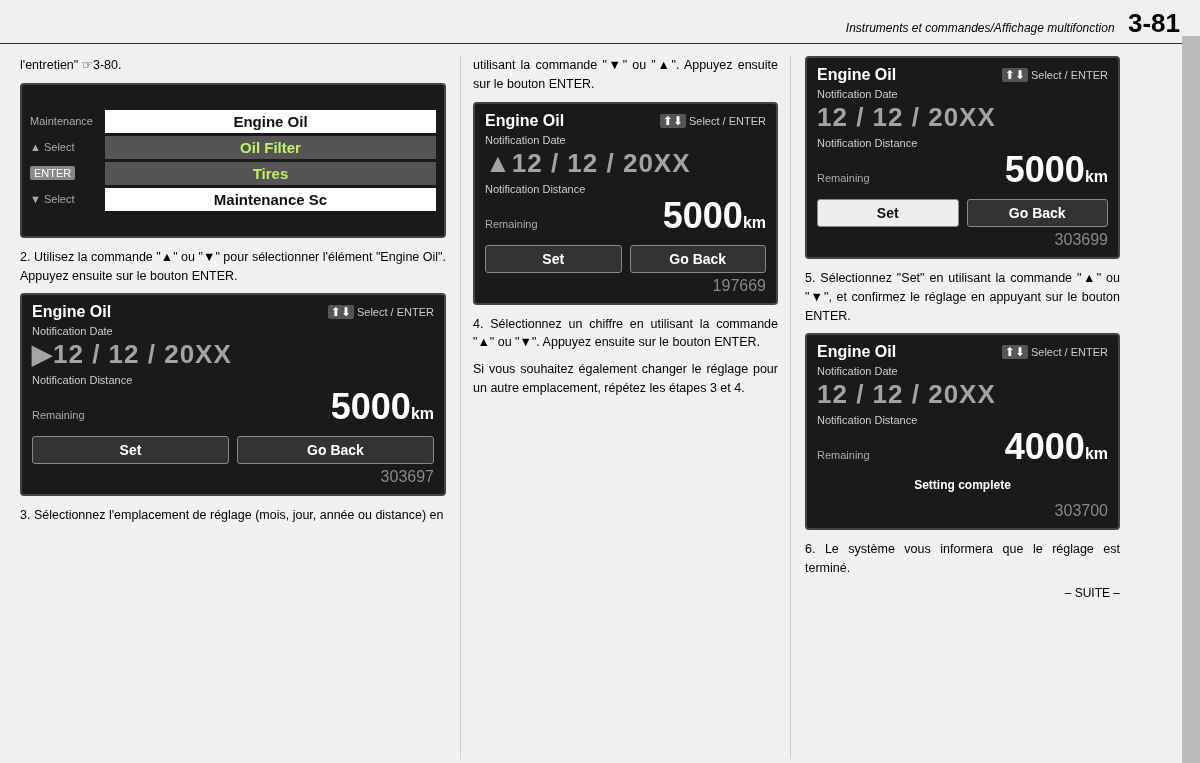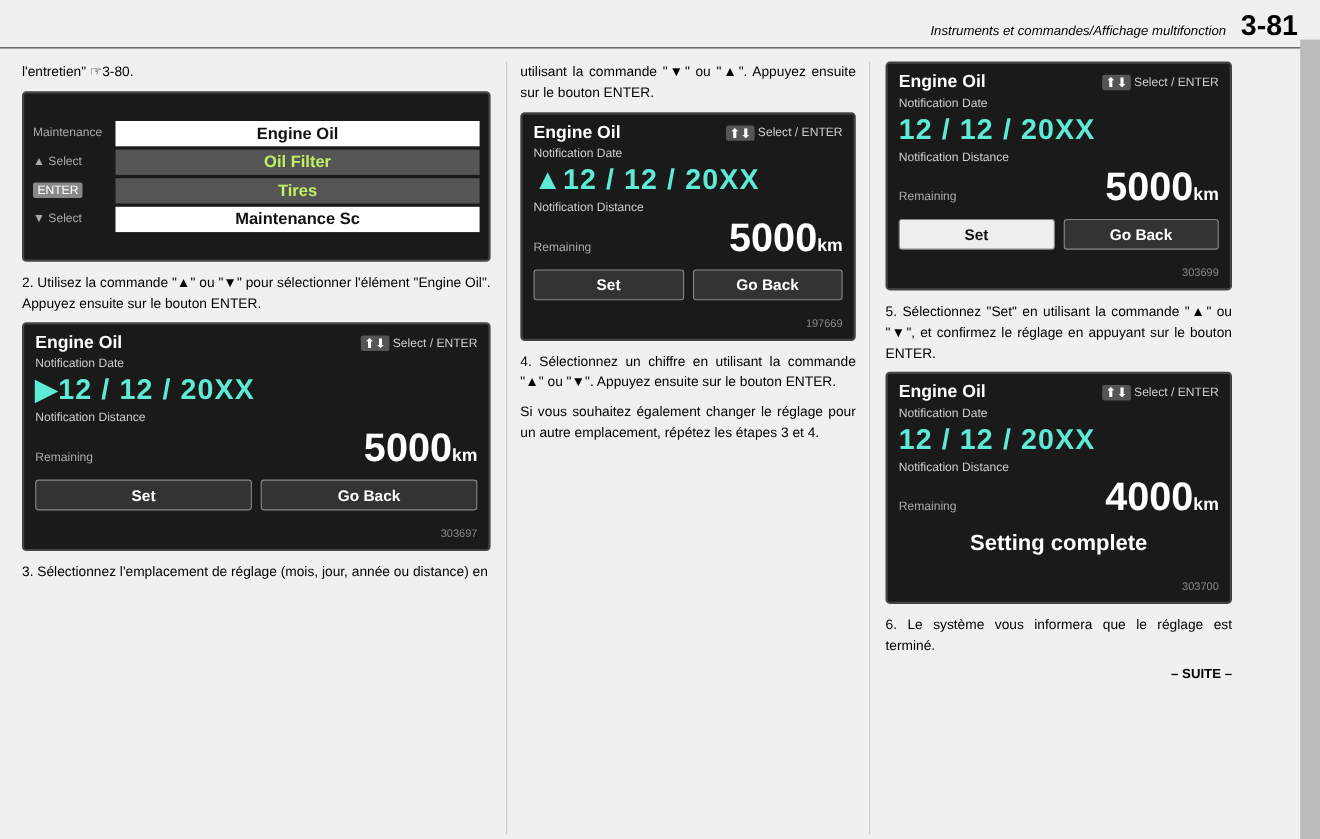--- a/index.html
+++ b/index.html
@@ -158,21 +158,21 @@
       border-radius: 2px;
     }
     .oil-screen .notif-date-label {
       font-size: 11px;
       color: #ccc;
       margin-bottom: 2px;
     }
     .oil-screen .date-value {
       font-size: 26px;
       font-weight: bold;
-      color: #5eead4;
+      color: #a3a3a3;
       letter-spacing: 1px;
       margin-bottom: 4px;
     }
     .oil-screen .notif-dist-label {
       font-size: 11px;
       color: #ccc;
     }
     .oil-screen .dist-row {
       display: flex;
       justify-content: space-between;
@@ -205,43 +205,43 @@
       font-weight: bold;
       color: #fff;
       background: #333;
     }
     .oil-screen .btn-row .scr-btn.active {
       background: #eee;
       color: #111;
     }
     .oil-screen .screen-code {
       text-align: right;
-      font-size: 10px;
+      font-size: 16px;
       color: #888;
-      margin-top: 16px;
+      margin-top: 4px;
     }
     .oil-screen .setting-complete {
       text-align: center;
-      font-size: 20px;
+      font-size: 12px;
       font-weight: bold;
       color: #fff;
       margin-top: 4px;
       padding: 6px 0;
     }
 
     
     .step-block {
       margin-top: 10px;
     }
 
     
     .footer-suite {
       text-align: right;
       font-size: 12px;
-      font-weight: bold;
+      font-weight: normal;
       margin-top: 8px;
     }
   </style>
 </head>
 <body>
 
 <div class="page-header">
   <span>Instruments et commandes/Affichage multifonction</span>
   <span class="page-num">3-81</span>
 </div>

